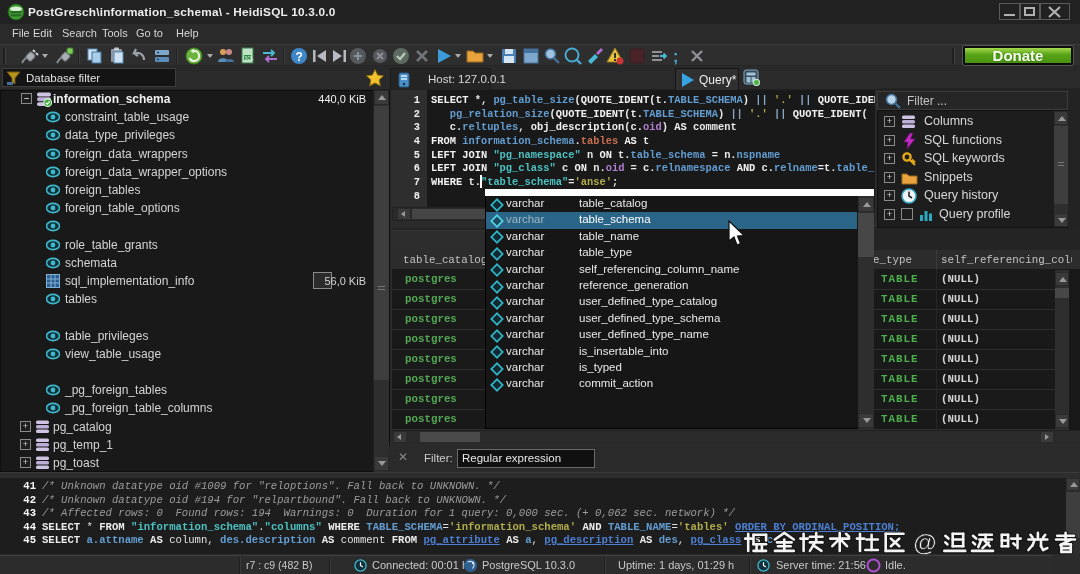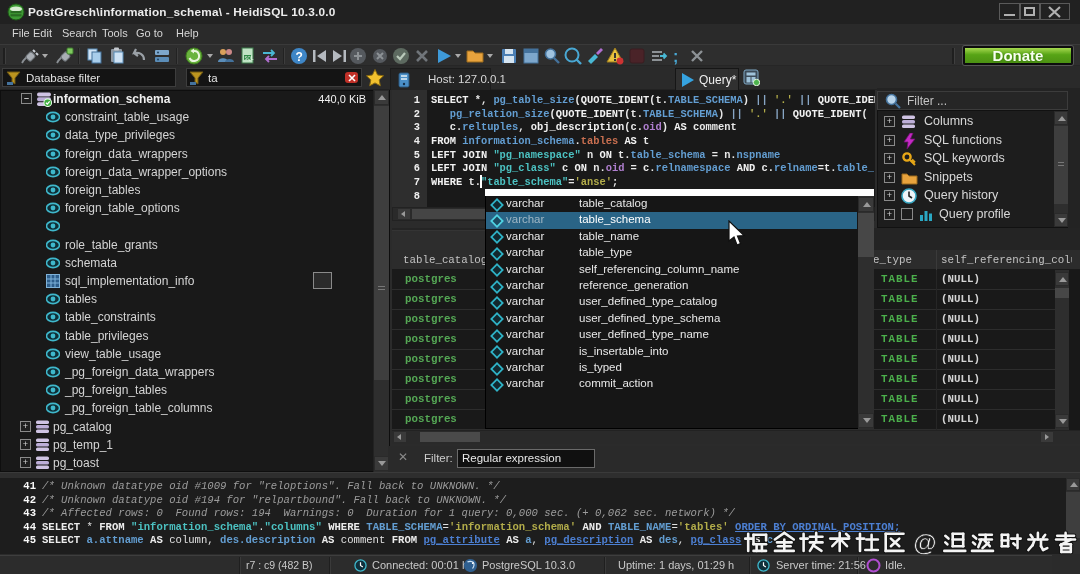--- a/index.html
+++ b/index.html
@@ -267,31 +267,20 @@
 <div class="abs" id="tabrow">
 
   <div class="filterbox" style="left:2px;width:174px;">
     <svg style="position:absolute;left:3px;top:2px" width="15" height="15" viewBox="0 0 15 15">
           <path d="M1 1 L14 1 L9 7 L9 13 L6 11 L6 7 z" fill="#bb941f" stroke="#6e5713"></path>
           <rect x="1" y="11" width="6" height="3" fill="#44729c"></rect>
         </svg>
     <span style="position:absolute;left:23px;top:3px;">Database filter</span>
   </div>
 
-  <div class="filterbox" style="left:186px;width:176px;">
-    <svg style="position:absolute;left:2px;top:2px" width="15" height="15" viewBox="0 0 15 15">
-          <path d="M1 1 L14 1 L9 7 L9 13 L6 11 L6 7 z" fill="#bb941f" stroke="#6e5713"></path>
-          <rect x="1" y="11" width="6" height="3" fill="#44729c"></rect>
-        </svg>
-    <span style="position:absolute;left:21px;top:3px;">ta</span>
-    <div style="position:absolute;left:158px;top:3px;width:13px;height:11px;background:#c03028;border-radius:3px;"></div>
-    <svg style="position:absolute;left:161px;top:5px" width="8" height="8">
-          <path d="M1 1 L7 7 M7 1 L1 7" stroke="#fff" stroke-width="1.6"></path>
-        </svg>
-  </div>
 
   <svg style="position:absolute;left:366px;top:3px" width="18" height="18" viewBox="0 0 18 18">
         <path d="M9 0.5 L11.6 6 L17.5 6.8 L13.2 10.9 L14.3 16.8 L9 13.9 L3.7 16.8 L4.8 10.9 L0.5 6.8 L6.4 6 z" fill="#f2c12e" stroke="#8a6a10"></path>
       </svg>
 
   <div class="tab" style="left:390px;width:101px;">
     <svg style="position:absolute;left:6px;top:3px" width="14" height="16" viewBox="0 0 14 16">
           <rect x="2" y="1" width="10" height="14" rx="1.5" fill="#4a8fc7" stroke="#2a567c"></rect>
           <rect x="4" y="3" width="6" height="2" fill="#bcd8ec"></rect>
           <rect x="4" y="6" width="6" height="2" fill="#bcd8ec"></rect>
@@ -399,50 +388,39 @@
           <use href="#eye"></use>
         </svg>
         <span class="lbl" style="left:65px;">schemata</span>
       </div>
   <div class="trow" style="top:182px">
     <svg style="position:absolute;left:46px;top:2px" width="14" height="14">
           <use href="#gridic"></use>
         </svg>
     <span class="lbl" style="left:65px;">sql_implementation_info</span>
     <div style="position:absolute;left:313px;top:0px;width:19px;height:17px;background:#2b2b2b;border:1px solid #8a8a8a;"></div>
+    <span class="lbl" style="left:0;width:366px;text-align:right;font-size:11px;top:3px;">56,0 KiB</span>
   </div>
   <div class="trow" style="top:200.2px">
         <svg style="position:absolute;left:46px;top:2px" width="14" height="14">
           <use href="#eye"></use>
         </svg>
         <span class="lbl" style="left:65px;">tables</span>
       </div>
-  <div class="trow" style="top:218.4px">
-        <svg style="position:absolute;left:46px;top:2px" width="14" height="14">
-          <use href="#eye"></use>
-        </svg>
-        <span class="lbl" style="left:65px;">table_constraints</span>
-      </div>
   <div class="trow" style="top:236.6px">
         <svg style="position:absolute;left:46px;top:2px" width="14" height="14">
           <use href="#eye"></use>
         </svg>
         <span class="lbl" style="left:65px;">table_privileges</span>
       </div>
   <div class="trow" style="top:254.8px">
         <svg style="position:absolute;left:46px;top:2px" width="14" height="14">
           <use href="#eye"></use>
         </svg>
         <span class="lbl" style="left:65px;">view_table_usage</span>
-      </div>
-  <div class="trow" style="top:273px">
-        <svg style="position:absolute;left:46px;top:2px" width="14" height="14">
-          <use href="#eye"></use>
-        </svg>
-        <span class="lbl" style="left:65px;">_pg_foreign_data_wrappers</span>
       </div>
   <div class="trow" style="top:291.2px">
         <svg style="position:absolute;left:46px;top:2px" width="14" height="14">
           <use href="#eye"></use>
         </svg>
         <span class="lbl" style="left:65px;">_pg_foreign_tables</span>
       </div>
   <div class="trow" style="top:309.4px">
         <svg style="position:absolute;left:46px;top:2px" width="14" height="14">
           <use href="#eye"></use>

